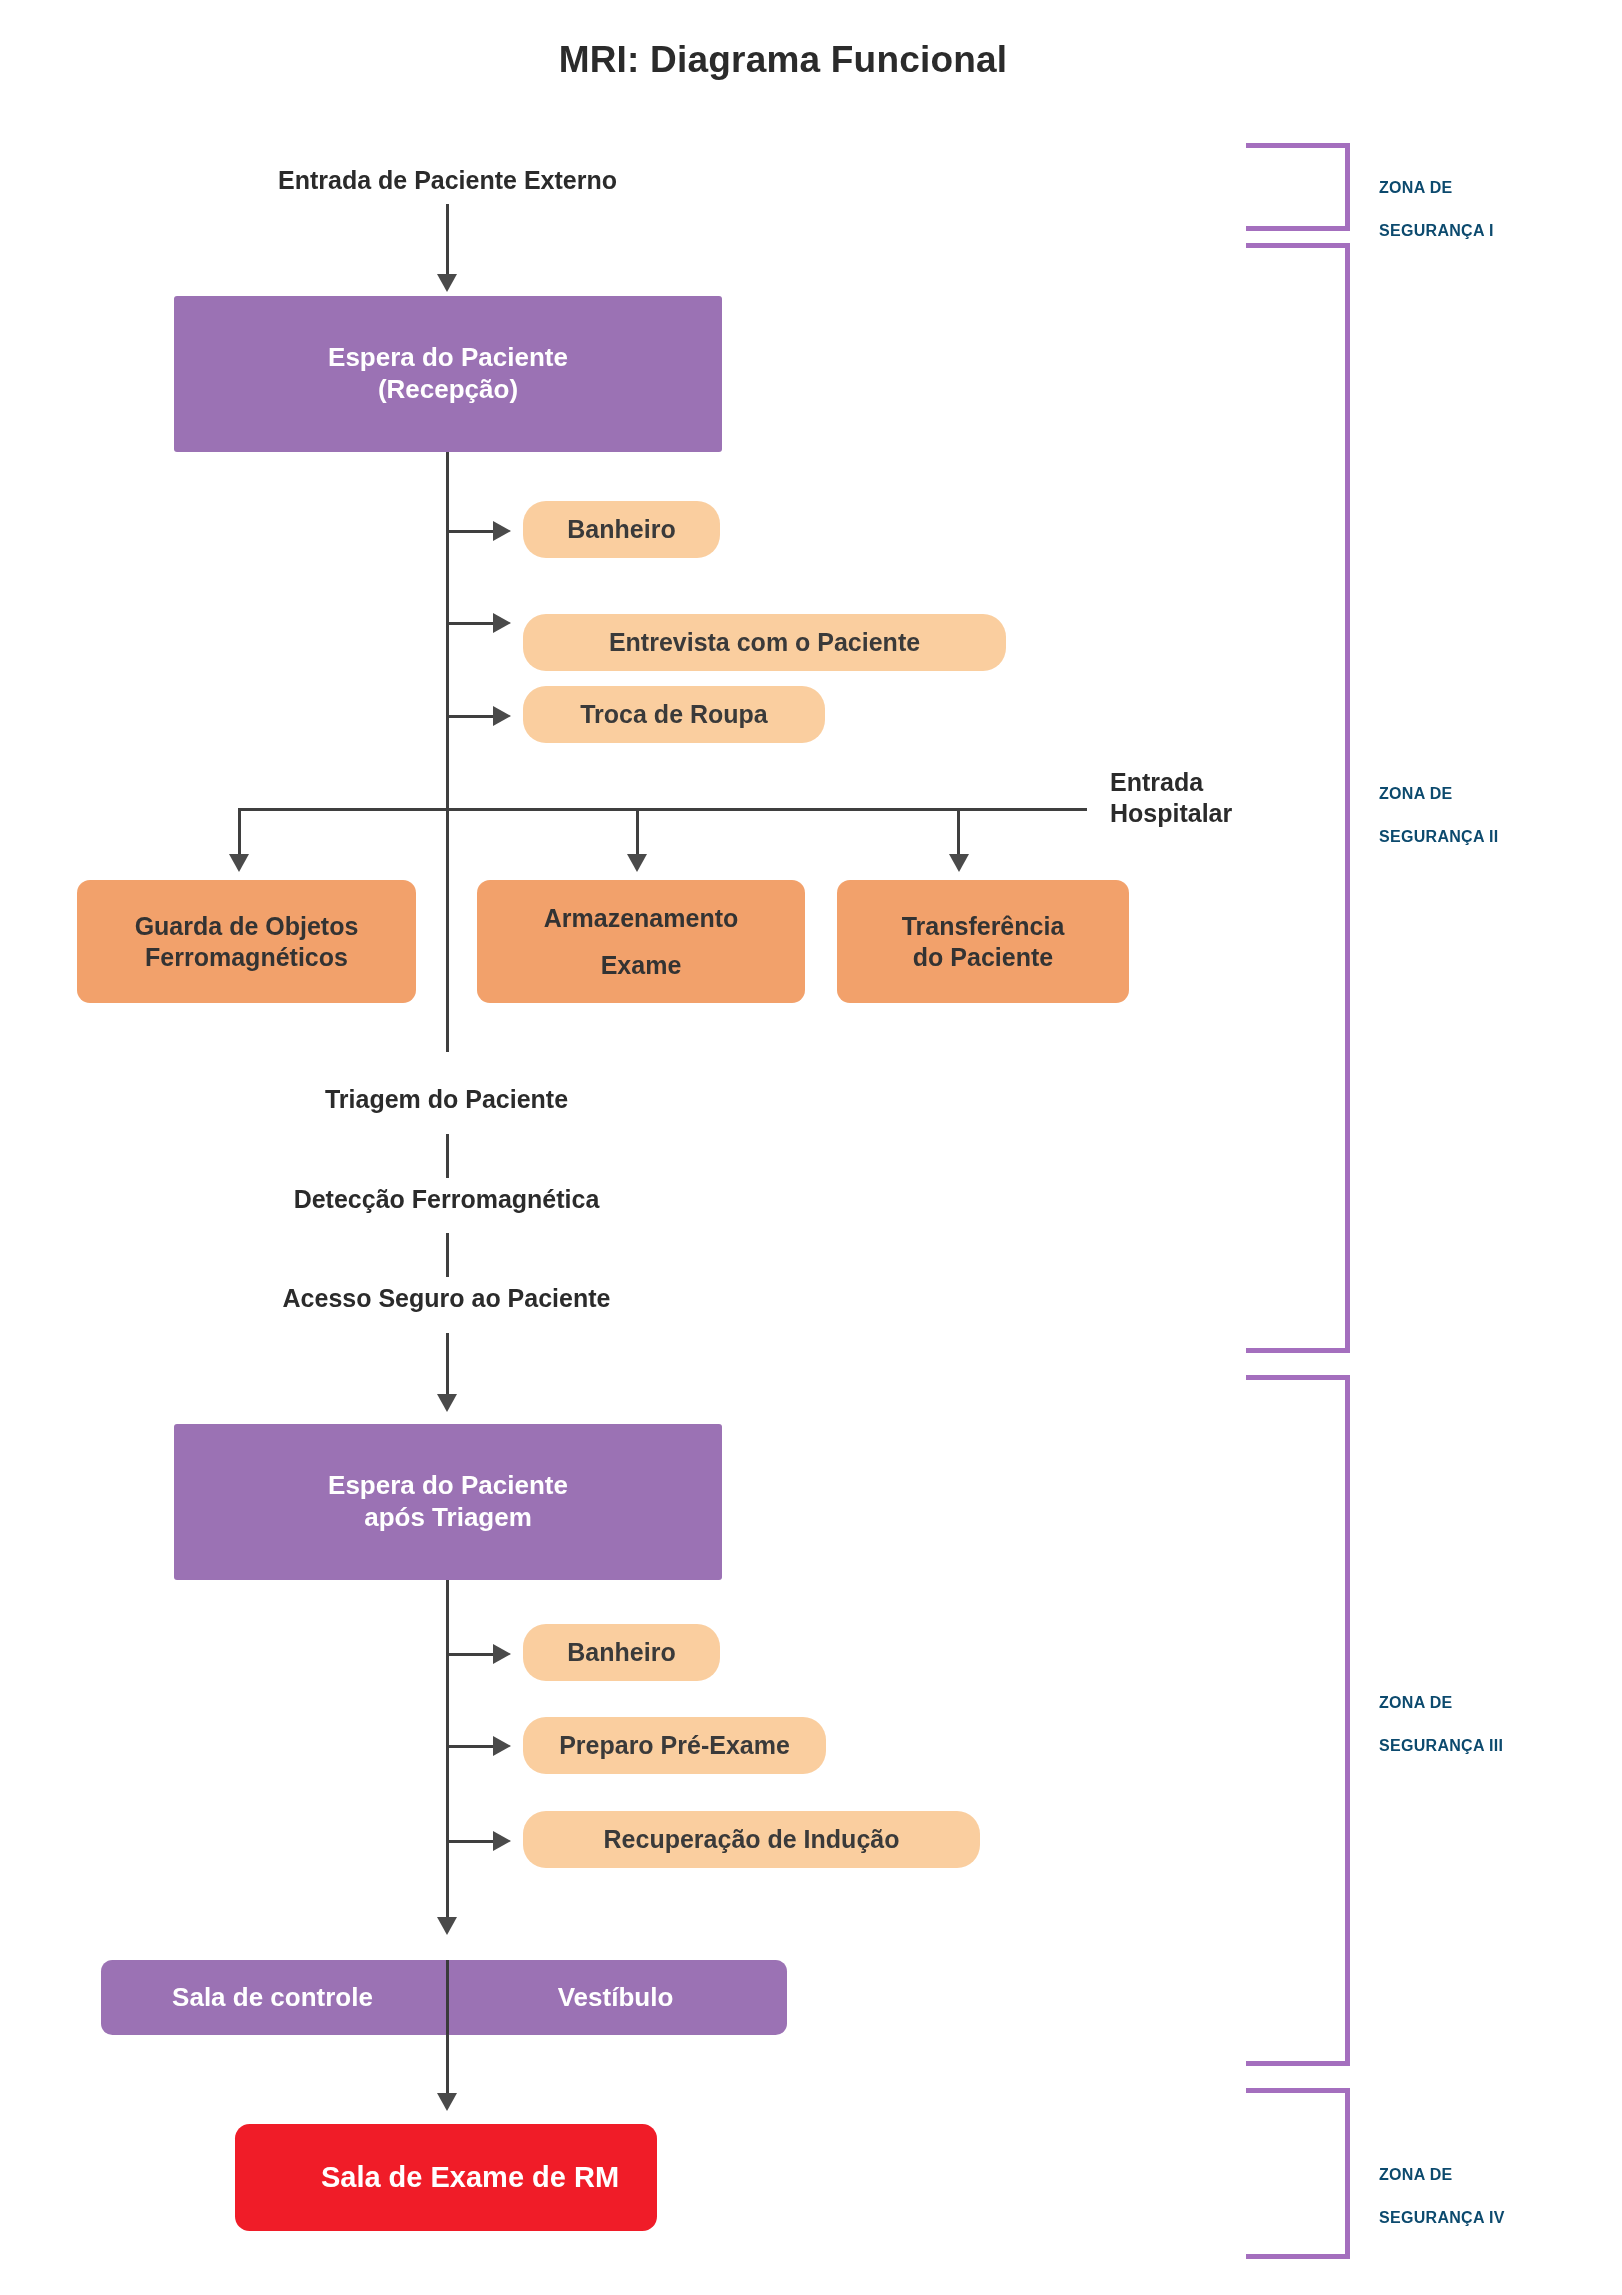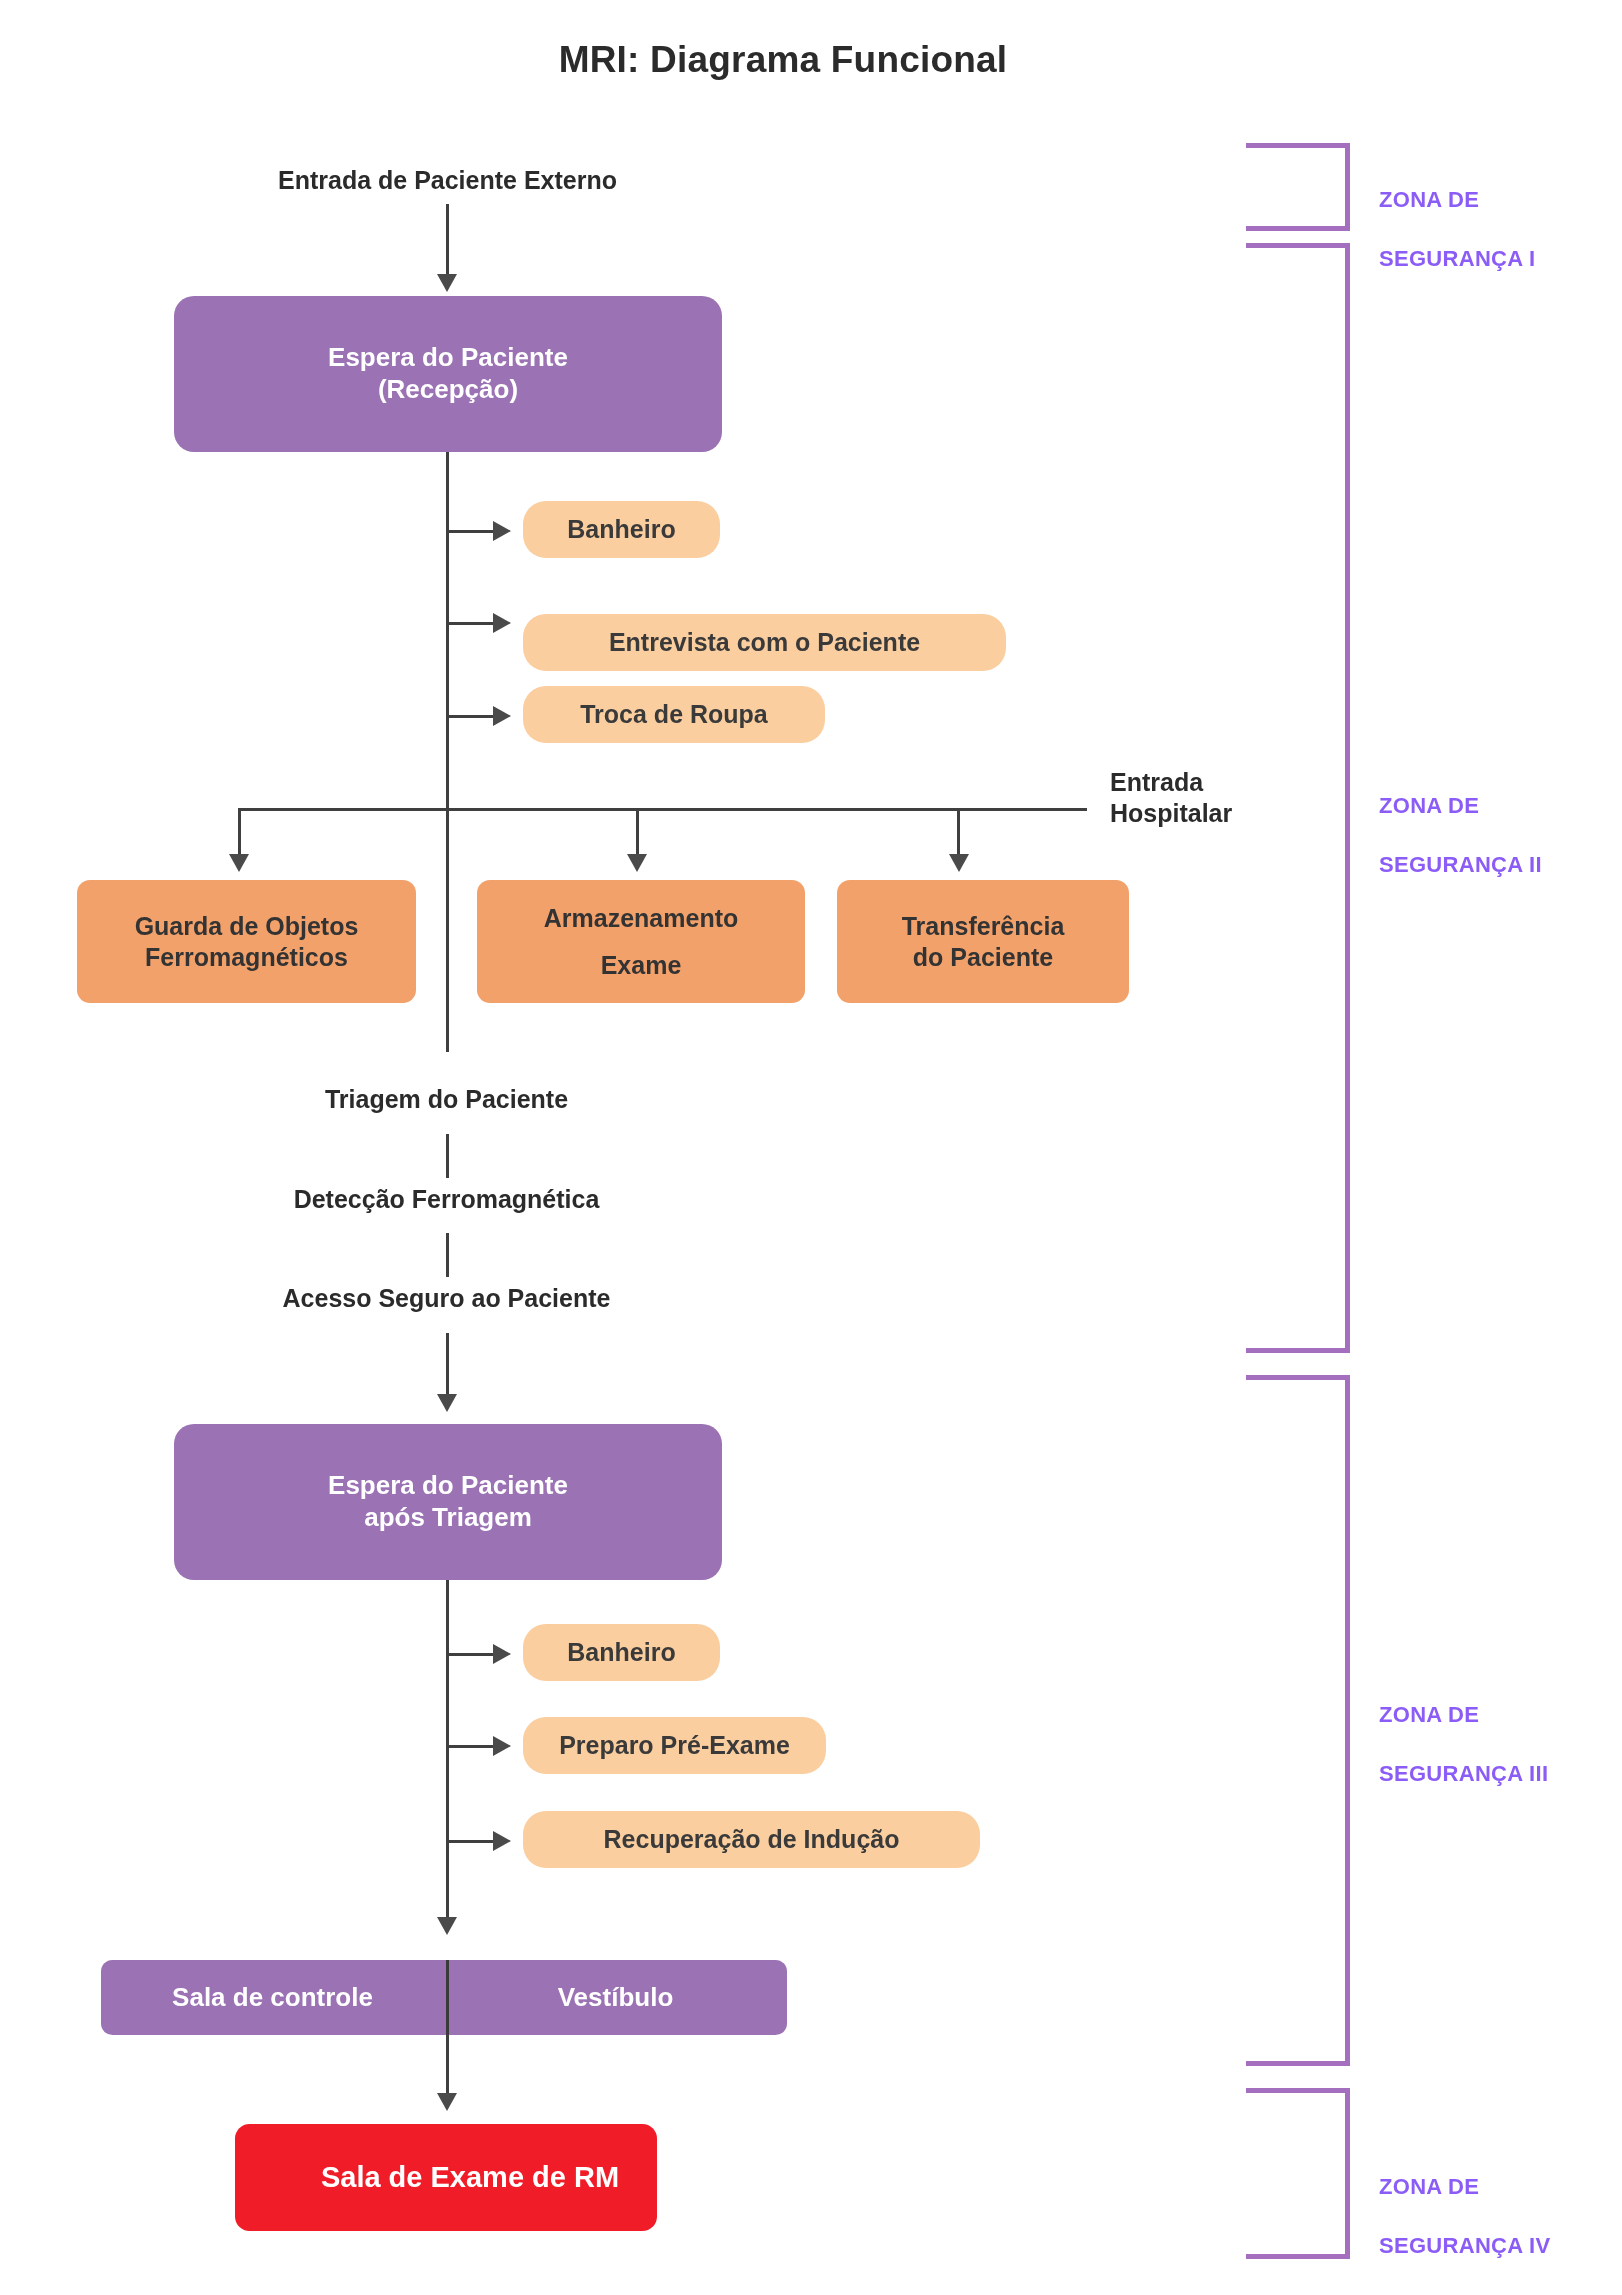--- a/index.html
+++ b/index.html
@@ -21,21 +21,21 @@
   .spine-label{
     position:absolute; font-size:25px; font-weight:bold; color:#2b2b2b;
     white-space:nowrap; text-align:center;
   }
 
   
   .box{
     position:absolute; box-sizing:border-box;
     display:flex; align-items:center; justify-content:center;
     text-align:center; font-weight:bold; line-height:1.22;
-    border-radius:20px;
+    border-radius:3px;
   }
   .box.purple{ background:#9B72B4; color:#ffffff; font-size:26px; }
   .box.orange-light{ background:#FACE9F; color:#3a3a3a; font-size:25px; border-radius:23px;}
   .box.orange-dark{ background:#F2A16B; color:#333333; font-size:25px; border-radius:13px;}
   .box.red{ background:#F01C28; color:#ffffff; font-size:29px; border-radius:14.6px;}
 
   
   .splitbar{
     position:absolute; background:#9B72B4; border-radius:11.4px;
     display:flex; color:#fff; font-size:26px; font-weight:bold;
@@ -55,21 +55,21 @@
     border-top:10.5px solid transparent;border-bottom:10.5px solid transparent;
     border-left:18px solid #4a4a4a;
   }
 
   
   .zone-bracket{position:absolute;}
   .zone-bracket .zb-v{position:absolute;right:0;top:0;bottom:0;width:4.9px;background:#A46FBE;}
   .zone-bracket .zb-top{position:absolute;left:0;right:0;top:0;height:4.9px;background:#A46FBE;}
   .zone-bracket .zb-bot{position:absolute;left:0;right:0;bottom:0;height:4.9px;background:#A46FBE;}
   .zone-label{
-    position:absolute; color:#8b5cf6; font-weight:bold; font-size:22px;
+    position:absolute; color:#0c4a6e; font-weight:bold; font-size:16px;
     line-height:1.35; letter-spacing:0.3px; white-space:pre-line;
   }
 </style>
 </head>
 <body>
 
 <div class="canvas">
 
   <div id="page-title">MRI: Diagrama Funcional</div>
 

